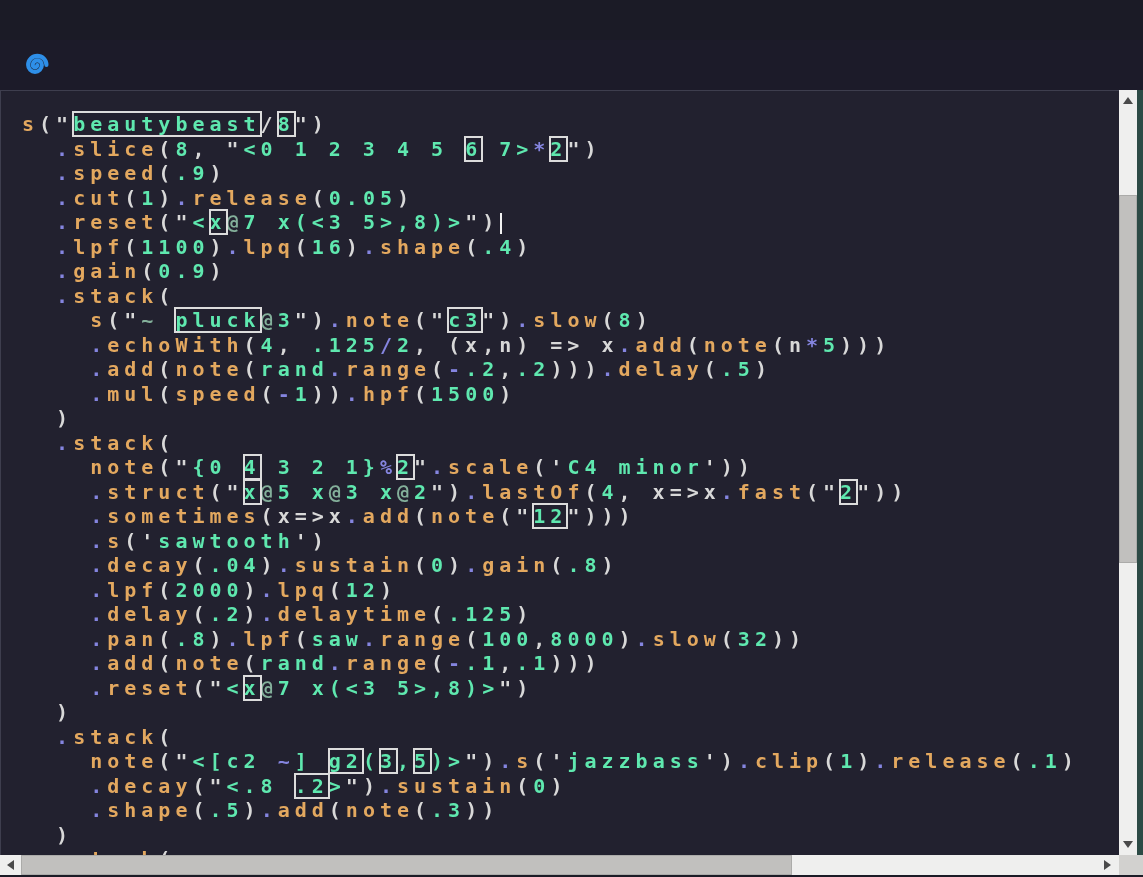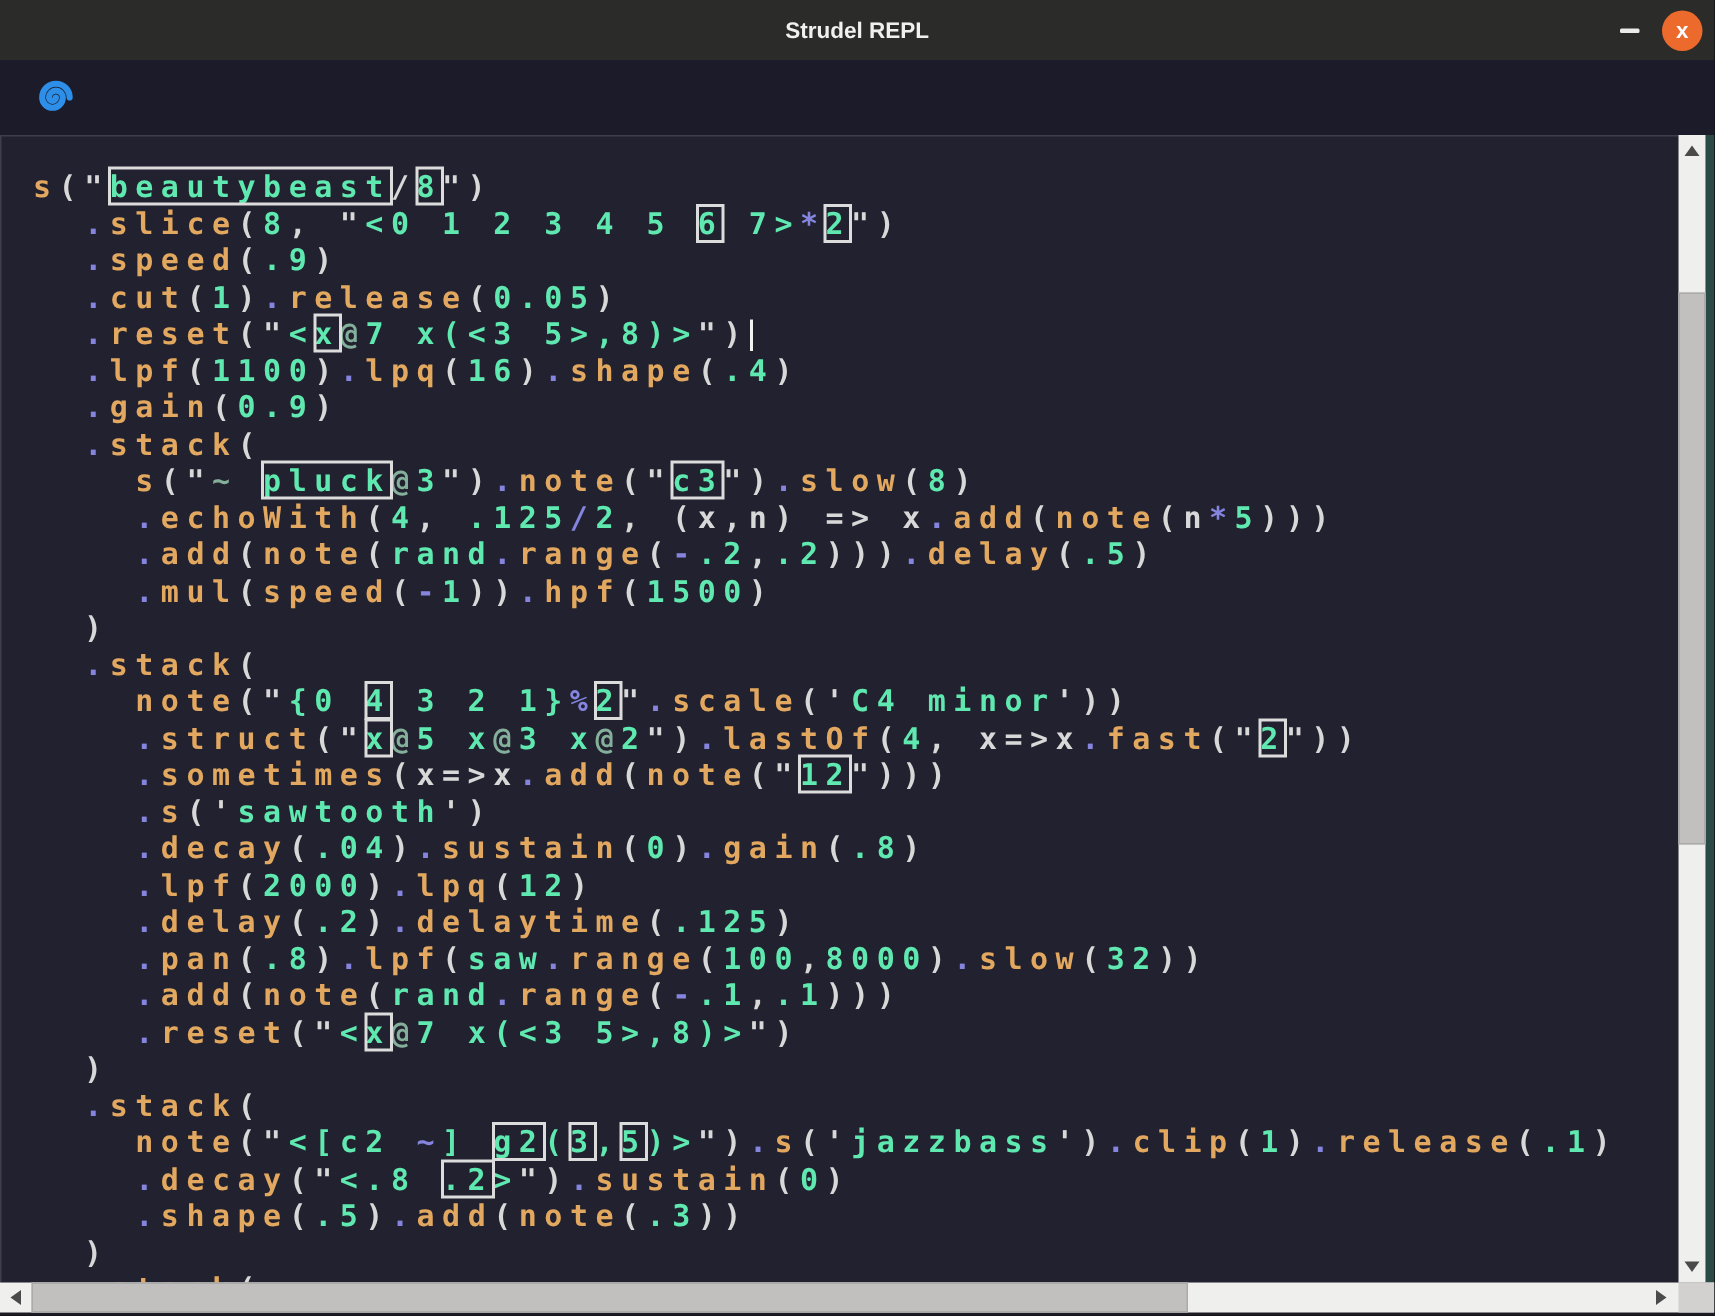--- a/index.html
+++ b/index.html
@@ -80,29 +80,20 @@
   #corner {
     position:absolute; left:1119px; top:0; width:24px; height:20px;
     background:#d2d1cf;
   }
 </style>
 </head>
 <body>
 
 <div id="window">
 
-  <div id="titlebar">
-    <span id="window-title">Strudel REPL</span>
-    <div id="min-btn">
-      <span class="dash"></span>
-    </div>
-    <div id="close-btn">
-      <span>x</span>
-    </div>
-  </div>
 
   <div id="toolbar">
     <svg id="logo" viewBox="0 0 28 28">
       <path d="M16 14 A2 2 0 0 1 12 14 A4 4 0 0 1 20 14 A6 6 0 0 1 8 14 A8 8 0 0 1 24 14" fill="none" stroke="var(--logo_blue,#2e8fe8)" stroke-width="3.6" stroke-linecap="round"></path>
     </svg>
   </div>
 
   <div id="editor">
     <pre id="code"><div class="code-line"><span style="color: rgb(227, 168, 95);">s</span><span style="color: rgb(216, 216, 216);">("</span><span class="box" style="color: rgb(95, 232, 175);">beautybeast</span><span style="color: rgb(216, 216, 216);">/</span><span class="box" style="color: rgb(95, 232, 175);">8</span><span style="color: rgb(216, 216, 216);">")</span></div><div class="code-line"><span style="color: rgb(216, 216, 216);">  </span><span style="color: rgb(133, 133, 224);">.</span><span style="color: rgb(227, 168, 95);">slice</span><span style="color: rgb(216, 216, 216);">(</span><span style="color: rgb(95, 232, 175);">8</span><span style="color: rgb(216, 216, 216);">, "</span><span style="color: rgb(95, 232, 175);">&lt;0 1 2 3 4 5 </span><span class="box" style="color: rgb(95, 232, 175);">6</span><span style="color: rgb(95, 232, 175);"> 7&gt;</span><span style="color: rgb(133, 133, 224);">*</span><span class="box" style="color: rgb(95, 232, 175);">2</span><span style="color: rgb(216, 216, 216);">")</span></div><div class="code-line"><span style="color: rgb(216, 216, 216);">  </span><span style="color: rgb(133, 133, 224);">.</span><span style="color: rgb(227, 168, 95);">speed</span><span style="color: rgb(216, 216, 216);">(</span><span style="color: rgb(95, 232, 175);">.9</span><span style="color: rgb(216, 216, 216);">)</span></div><div class="code-line"><span style="color: rgb(216, 216, 216);">  </span><span style="color: rgb(133, 133, 224);">.</span><span style="color: rgb(227, 168, 95);">cut</span><span style="color: rgb(216, 216, 216);">(</span><span style="color: rgb(95, 232, 175);">1</span><span style="color: rgb(216, 216, 216);">)</span><span style="color: rgb(133, 133, 224);">.</span><span style="color: rgb(227, 168, 95);">release</span><span style="color: rgb(216, 216, 216);">(</span><span style="color: rgb(95, 232, 175);">0.05</span><span style="color: rgb(216, 216, 216);">)</span></div><div class="code-line"><span style="color: rgb(216, 216, 216);">  </span><span style="color: rgb(133, 133, 224);">.</span><span style="color: rgb(227, 168, 95);">reset</span><span style="color: rgb(216, 216, 216);">("</span><span style="color: rgb(95, 232, 175);">&lt;</span><span class="box" style="color: rgb(95, 232, 175);">x</span><span style="color: rgb(132, 176, 155);">@</span><span style="color: rgb(95, 232, 175);">7 x(&lt;3 5&gt;,8)&gt;</span><span style="color: rgb(216, 216, 216);">")</span><span class="cursor"></span></div><div class="code-line"><span style="color: rgb(216, 216, 216);">  </span><span style="color: rgb(133, 133, 224);">.</span><span style="color: rgb(227, 168, 95);">lpf</span><span style="color: rgb(216, 216, 216);">(</span><span style="color: rgb(95, 232, 175);">1100</span><span style="color: rgb(216, 216, 216);">)</span><span style="color: rgb(133, 133, 224);">.</span><span style="color: rgb(227, 168, 95);">lpq</span><span style="color: rgb(216, 216, 216);">(</span><span style="color: rgb(95, 232, 175);">16</span><span style="color: rgb(216, 216, 216);">)</span><span style="color: rgb(133, 133, 224);">.</span><span style="color: rgb(227, 168, 95);">shape</span><span style="color: rgb(216, 216, 216);">(</span><span style="color: rgb(95, 232, 175);">.4</span><span style="color: rgb(216, 216, 216);">)</span></div><div class="code-line"><span style="color: rgb(216, 216, 216);">  </span><span style="color: rgb(133, 133, 224);">.</span><span style="color: rgb(227, 168, 95);">gain</span><span style="color: rgb(216, 216, 216);">(</span><span style="color: rgb(95, 232, 175);">0.9</span><span style="color: rgb(216, 216, 216);">)</span></div><div class="code-line"><span style="color: rgb(216, 216, 216);">  </span><span style="color: rgb(133, 133, 224);">.</span><span style="color: rgb(227, 168, 95);">stack</span><span style="color: rgb(216, 216, 216);">(</span></div><div class="code-line"><span style="color: rgb(216, 216, 216);">    </span><span style="color: rgb(227, 168, 95);">s</span><span style="color: rgb(216, 216, 216);">("</span><span style="color: rgb(132, 176, 155);">~</span><span style="color: rgb(95, 232, 175);"> </span><span class="box" style="color: rgb(95, 232, 175);">pluck</span><span style="color: rgb(132, 176, 155);">@</span><span style="color: rgb(95, 232, 175);">3</span><span style="color: rgb(216, 216, 216);">")</span><span style="color: rgb(133, 133, 224);">.</span><span style="color: rgb(227, 168, 95);">note</span><span style="color: rgb(216, 216, 216);">("</span><span class="box" style="color: rgb(95, 232, 175);">c3</span><span style="color: rgb(216, 216, 216);">")</span><span style="color: rgb(133, 133, 224);">.</span><span style="color: rgb(227, 168, 95);">slow</span><span style="color: rgb(216, 216, 216);">(</span><span style="color: rgb(95, 232, 175);">8</span><span style="color: rgb(216, 216, 216);">)</span></div><div class="code-line"><span style="color: rgb(216, 216, 216);">    </span><span style="color: rgb(133, 133, 224);">.</span><span style="color: rgb(227, 168, 95);">echoWith</span><span style="color: rgb(216, 216, 216);">(</span><span style="color: rgb(95, 232, 175);">4</span><span style="color: rgb(216, 216, 216);">, </span><span style="color: rgb(95, 232, 175);">.125</span><span style="color: rgb(133, 133, 224);">/</span><span style="color: rgb(95, 232, 175);">2</span><span style="color: rgb(216, 216, 216);">, (x,n) =&gt; x</span><span style="color: rgb(133, 133, 224);">.</span><span style="color: rgb(227, 168, 95);">add</span><span style="color: rgb(216, 216, 216);">(</span><span style="color: rgb(227, 168, 95);">note</span><span style="color: rgb(216, 216, 216);">(</span><span style="color: rgb(216, 216, 216);">n</span><span style="color: rgb(133, 133, 224);">*</span><span style="color: rgb(95, 232, 175);">5</span><span style="color: rgb(216, 216, 216);">)))</span></div><div class="code-line"><span style="color: rgb(216, 216, 216);">    </span><span style="color: rgb(133, 133, 224);">.</span><span style="color: rgb(227, 168, 95);">add</span><span style="color: rgb(216, 216, 216);">(</span><span style="color: rgb(227, 168, 95);">note</span><span style="color: rgb(216, 216, 216);">(</span><span style="color: rgb(95, 232, 175);">rand</span><span style="color: rgb(133, 133, 224);">.</span><span style="color: rgb(227, 168, 95);">range</span><span style="color: rgb(216, 216, 216);">(</span><span style="color: rgb(133, 133, 224);">-</span><span style="color: rgb(95, 232, 175);">.2</span><span style="color: rgb(216, 216, 216);">,</span><span style="color: rgb(95, 232, 175);">.2</span><span style="color: rgb(216, 216, 216);">)))</span><span style="color: rgb(133, 133, 224);">.</span><span style="color: rgb(227, 168, 95);">delay</span><span style="color: rgb(216, 216, 216);">(</span><span style="color: rgb(95, 232, 175);">.5</span><span style="color: rgb(216, 216, 216);">)</span></div><div class="code-line"><span style="color: rgb(216, 216, 216);">    </span><span style="color: rgb(133, 133, 224);">.</span><span style="color: rgb(227, 168, 95);">mul</span><span style="color: rgb(216, 216, 216);">(</span><span style="color: rgb(227, 168, 95);">speed</span><span style="color: rgb(216, 216, 216);">(</span><span style="color: rgb(133, 133, 224);">-</span><span style="color: rgb(95, 232, 175);">1</span><span style="color: rgb(216, 216, 216);">))</span><span style="color: rgb(133, 133, 224);">.</span><span style="color: rgb(227, 168, 95);">hpf</span><span style="color: rgb(216, 216, 216);">(</span><span style="color: rgb(95, 232, 175);">1500</span><span style="color: rgb(216, 216, 216);">)</span></div><div class="code-line"><span style="color: rgb(216, 216, 216);">  )</span></div><div class="code-line"><span style="color: rgb(216, 216, 216);">  </span><span style="color: rgb(133, 133, 224);">.</span><span style="color: rgb(227, 168, 95);">stack</span><span style="color: rgb(216, 216, 216);">(</span></div><div class="code-line"><span style="color: rgb(216, 216, 216);">    </span><span style="color: rgb(227, 168, 95);">note</span><span style="color: rgb(216, 216, 216);">("</span><span style="color: rgb(95, 232, 175);">{0 </span><span class="box" style="color: rgb(95, 232, 175);">4</span><span style="color: rgb(95, 232, 175);"> 3 2 1}</span><span style="color: rgb(133, 133, 224);">%</span><span class="box" style="color: rgb(95, 232, 175);">2</span><span style="color: rgb(216, 216, 216);">"</span><span style="color: rgb(133, 133, 224);">.</span><span style="color: rgb(227, 168, 95);">scale</span><span style="color: rgb(216, 216, 216);">('</span><span style="color: rgb(95, 232, 175);">C4 minor</span><span style="color: rgb(216, 216, 216);">'))</span></div><div class="code-line"><span style="color: rgb(216, 216, 216);">    </span><span style="color: rgb(133, 133, 224);">.</span><span style="color: rgb(227, 168, 95);">struct</span><span style="color: rgb(216, 216, 216);">("</span><span class="box" style="color: rgb(95, 232, 175);">x</span><span style="color: rgb(132, 176, 155);">@</span><span style="color: rgb(95, 232, 175);">5 x</span><span style="color: rgb(132, 176, 155);">@</span><span style="color: rgb(95, 232, 175);">3 x</span><span style="color: rgb(132, 176, 155);">@</span><span style="color: rgb(95, 232, 175);">2</span><span style="color: rgb(216, 216, 216);">")</span><span style="color: rgb(133, 133, 224);">.</span><span style="color: rgb(227, 168, 95);">lastOf</span><span style="color: rgb(216, 216, 216);">(</span><span style="color: rgb(95, 232, 175);">4</span><span style="color: rgb(216, 216, 216);">, x=&gt;x</span><span style="color: rgb(133, 133, 224);">.</span><span style="color: rgb(227, 168, 95);">fast</span><span style="color: rgb(216, 216, 216);">("</span><span class="box" style="color: rgb(95, 232, 175);">2</span><span style="color: rgb(216, 216, 216);">"))</span></div><div class="code-line"><span style="color: rgb(216, 216, 216);">    </span><span style="color: rgb(133, 133, 224);">.</span><span style="color: rgb(227, 168, 95);">sometimes</span><span style="color: rgb(216, 216, 216);">(x=&gt;x</span><span style="color: rgb(133, 133, 224);">.</span><span style="color: rgb(227, 168, 95);">add</span><span style="color: rgb(216, 216, 216);">(</span><span style="color: rgb(227, 168, 95);">note</span><span style="color: rgb(216, 216, 216);">("</span><span class="box" style="color: rgb(95, 232, 175);">12</span><span style="color: rgb(216, 216, 216);">")))</span></div><div class="code-line"><span style="color: rgb(216, 216, 216);">    </span><span style="color: rgb(133, 133, 224);">.</span><span style="color: rgb(227, 168, 95);">s</span><span style="color: rgb(216, 216, 216);">('</span><span style="color: rgb(95, 232, 175);">sawtooth</span><span style="color: rgb(216, 216, 216);">')</span></div><div class="code-line"><span style="color: rgb(216, 216, 216);">    </span><span style="color: rgb(133, 133, 224);">.</span><span style="color: rgb(227, 168, 95);">decay</span><span style="color: rgb(216, 216, 216);">(</span><span style="color: rgb(95, 232, 175);">.04</span><span style="color: rgb(216, 216, 216);">)</span><span style="color: rgb(133, 133, 224);">.</span><span style="color: rgb(227, 168, 95);">sustain</span><span style="color: rgb(216, 216, 216);">(</span><span style="color: rgb(95, 232, 175);">0</span><span style="color: rgb(216, 216, 216);">)</span><span style="color: rgb(133, 133, 224);">.</span><span style="color: rgb(227, 168, 95);">gain</span><span style="color: rgb(216, 216, 216);">(</span><span style="color: rgb(95, 232, 175);">.8</span><span style="color: rgb(216, 216, 216);">)</span></div><div class="code-line"><span style="color: rgb(216, 216, 216);">    </span><span style="color: rgb(133, 133, 224);">.</span><span style="color: rgb(227, 168, 95);">lpf</span><span style="color: rgb(216, 216, 216);">(</span><span style="color: rgb(95, 232, 175);">2000</span><span style="color: rgb(216, 216, 216);">)</span><span style="color: rgb(133, 133, 224);">.</span><span style="color: rgb(227, 168, 95);">lpq</span><span style="color: rgb(216, 216, 216);">(</span><span style="color: rgb(95, 232, 175);">12</span><span style="color: rgb(216, 216, 216);">)</span></div><div class="code-line"><span style="color: rgb(216, 216, 216);">    </span><span style="color: rgb(133, 133, 224);">.</span><span style="color: rgb(227, 168, 95);">delay</span><span style="color: rgb(216, 216, 216);">(</span><span style="color: rgb(95, 232, 175);">.2</span><span style="color: rgb(216, 216, 216);">)</span><span style="color: rgb(133, 133, 224);">.</span><span style="color: rgb(227, 168, 95);">delaytime</span><span style="color: rgb(216, 216, 216);">(</span><span style="color: rgb(95, 232, 175);">.125</span><span style="color: rgb(216, 216, 216);">)</span></div><div class="code-line"><span style="color: rgb(216, 216, 216);">    </span><span style="color: rgb(133, 133, 224);">.</span><span style="color: rgb(227, 168, 95);">pan</span><span style="color: rgb(216, 216, 216);">(</span><span style="color: rgb(95, 232, 175);">.8</span><span style="color: rgb(216, 216, 216);">)</span><span style="color: rgb(133, 133, 224);">.</span><span style="color: rgb(227, 168, 95);">lpf</span><span style="color: rgb(216, 216, 216);">(</span><span style="color: rgb(95, 232, 175);">saw</span><span style="color: rgb(133, 133, 224);">.</span><span style="color: rgb(227, 168, 95);">range</span><span style="color: rgb(216, 216, 216);">(</span><span style="color: rgb(95, 232, 175);">100</span><span style="color: rgb(216, 216, 216);">,</span><span style="color: rgb(95, 232, 175);">8000</span><span style="color: rgb(216, 216, 216);">)</span><span style="color: rgb(133, 133, 224);">.</span><span style="color: rgb(227, 168, 95);">slow</span><span style="color: rgb(216, 216, 216);">(</span><span style="color: rgb(95, 232, 175);">32</span><span style="color: rgb(216, 216, 216);">))</span></div><div class="code-line"><span style="color: rgb(216, 216, 216);">    </span><span style="color: rgb(133, 133, 224);">.</span><span style="color: rgb(227, 168, 95);">add</span><span style="color: rgb(216, 216, 216);">(</span><span style="color: rgb(227, 168, 95);">note</span><span style="color: rgb(216, 216, 216);">(</span><span style="color: rgb(95, 232, 175);">rand</span><span style="color: rgb(133, 133, 224);">.</span><span style="color: rgb(227, 168, 95);">range</span><span style="color: rgb(216, 216, 216);">(</span><span style="color: rgb(133, 133, 224);">-</span><span style="color: rgb(95, 232, 175);">.1</span><span style="color: rgb(216, 216, 216);">,</span><span style="color: rgb(95, 232, 175);">.1</span><span style="color: rgb(216, 216, 216);">)))</span></div><div class="code-line"><span style="color: rgb(216, 216, 216);">    </span><span style="color: rgb(133, 133, 224);">.</span><span style="color: rgb(227, 168, 95);">reset</span><span style="color: rgb(216, 216, 216);">("</span><span style="color: rgb(95, 232, 175);">&lt;</span><span class="box" style="color: rgb(95, 232, 175);">x</span><span style="color: rgb(132, 176, 155);">@</span><span style="color: rgb(95, 232, 175);">7 x(&lt;3 5&gt;,8)&gt;</span><span style="color: rgb(216, 216, 216);">")</span></div><div class="code-line"><span style="color: rgb(216, 216, 216);">  )</span></div><div class="code-line"><span style="color: rgb(216, 216, 216);">  </span><span style="color: rgb(133, 133, 224);">.</span><span style="color: rgb(227, 168, 95);">stack</span><span style="color: rgb(216, 216, 216);">(</span></div><div class="code-line"><span style="color: rgb(216, 216, 216);">    </span><span style="color: rgb(227, 168, 95);">note</span><span style="color: rgb(216, 216, 216);">("</span><span style="color: rgb(95, 232, 175);">&lt;[c2 </span><span style="color: rgb(133, 133, 224);">~</span><span style="color: rgb(95, 232, 175);">] </span><span class="box" style="color: rgb(95, 232, 175);">g2</span><span style="color: rgb(95, 232, 175);">(</span><span class="box" style="color: rgb(95, 232, 175);">3</span><span style="color: rgb(95, 232, 175);">,</span><span class="box" style="color: rgb(95, 232, 175);">5</span><span style="color: rgb(95, 232, 175);">)&gt;</span><span style="color: rgb(216, 216, 216);">")</span><span style="color: rgb(133, 133, 224);">.</span><span style="color: rgb(227, 168, 95);">s</span><span style="color: rgb(216, 216, 216);">('</span><span style="color: rgb(95, 232, 175);">jazzbass</span><span style="color: rgb(216, 216, 216);">')</span><span style="color: rgb(133, 133, 224);">.</span><span style="color: rgb(227, 168, 95);">clip</span><span style="color: rgb(216, 216, 216);">(</span><span style="color: rgb(95, 232, 175);">1</span><span style="color: rgb(216, 216, 216);">)</span><span style="color: rgb(133, 133, 224);">.</span><span style="color: rgb(227, 168, 95);">release</span><span style="color: rgb(216, 216, 216);">(</span><span style="color: rgb(95, 232, 175);">.1</span><span style="color: rgb(216, 216, 216);">)</span></div><div class="code-line"><span style="color: rgb(216, 216, 216);">    </span><span style="color: rgb(133, 133, 224);">.</span><span style="color: rgb(227, 168, 95);">decay</span><span style="color: rgb(216, 216, 216);">("</span><span style="color: rgb(95, 232, 175);">&lt;.8 </span><span class="box" style="color: rgb(95, 232, 175);">.2</span><span style="color: rgb(95, 232, 175);">&gt;</span><span style="color: rgb(216, 216, 216);">")</span><span style="color: rgb(133, 133, 224);">.</span><span style="color: rgb(227, 168, 95);">sustain</span><span style="color: rgb(216, 216, 216);">(</span><span style="color: rgb(95, 232, 175);">0</span><span style="color: rgb(216, 216, 216);">)</span></div><div class="code-line"><span style="color: rgb(216, 216, 216);">    </span><span style="color: rgb(133, 133, 224);">.</span><span style="color: rgb(227, 168, 95);">shape</span><span style="color: rgb(216, 216, 216);">(</span><span style="color: rgb(95, 232, 175);">.5</span><span style="color: rgb(216, 216, 216);">)</span><span style="color: rgb(133, 133, 224);">.</span><span style="color: rgb(227, 168, 95);">add</span><span style="color: rgb(216, 216, 216);">(</span><span style="color: rgb(227, 168, 95);">note</span><span style="color: rgb(216, 216, 216);">(</span><span style="color: rgb(95, 232, 175);">.3</span><span style="color: rgb(216, 216, 216);">))</span></div><div class="code-line"><span style="color: rgb(216, 216, 216);">  )</span></div><div class="code-line"><span style="color: rgb(216, 216, 216);">  </span><span style="color: rgb(133, 133, 224);">.</span><span style="color: rgb(227, 168, 95);">stack</span><span style="color: rgb(216, 216, 216);">(</span></div></pre>
   </div>

